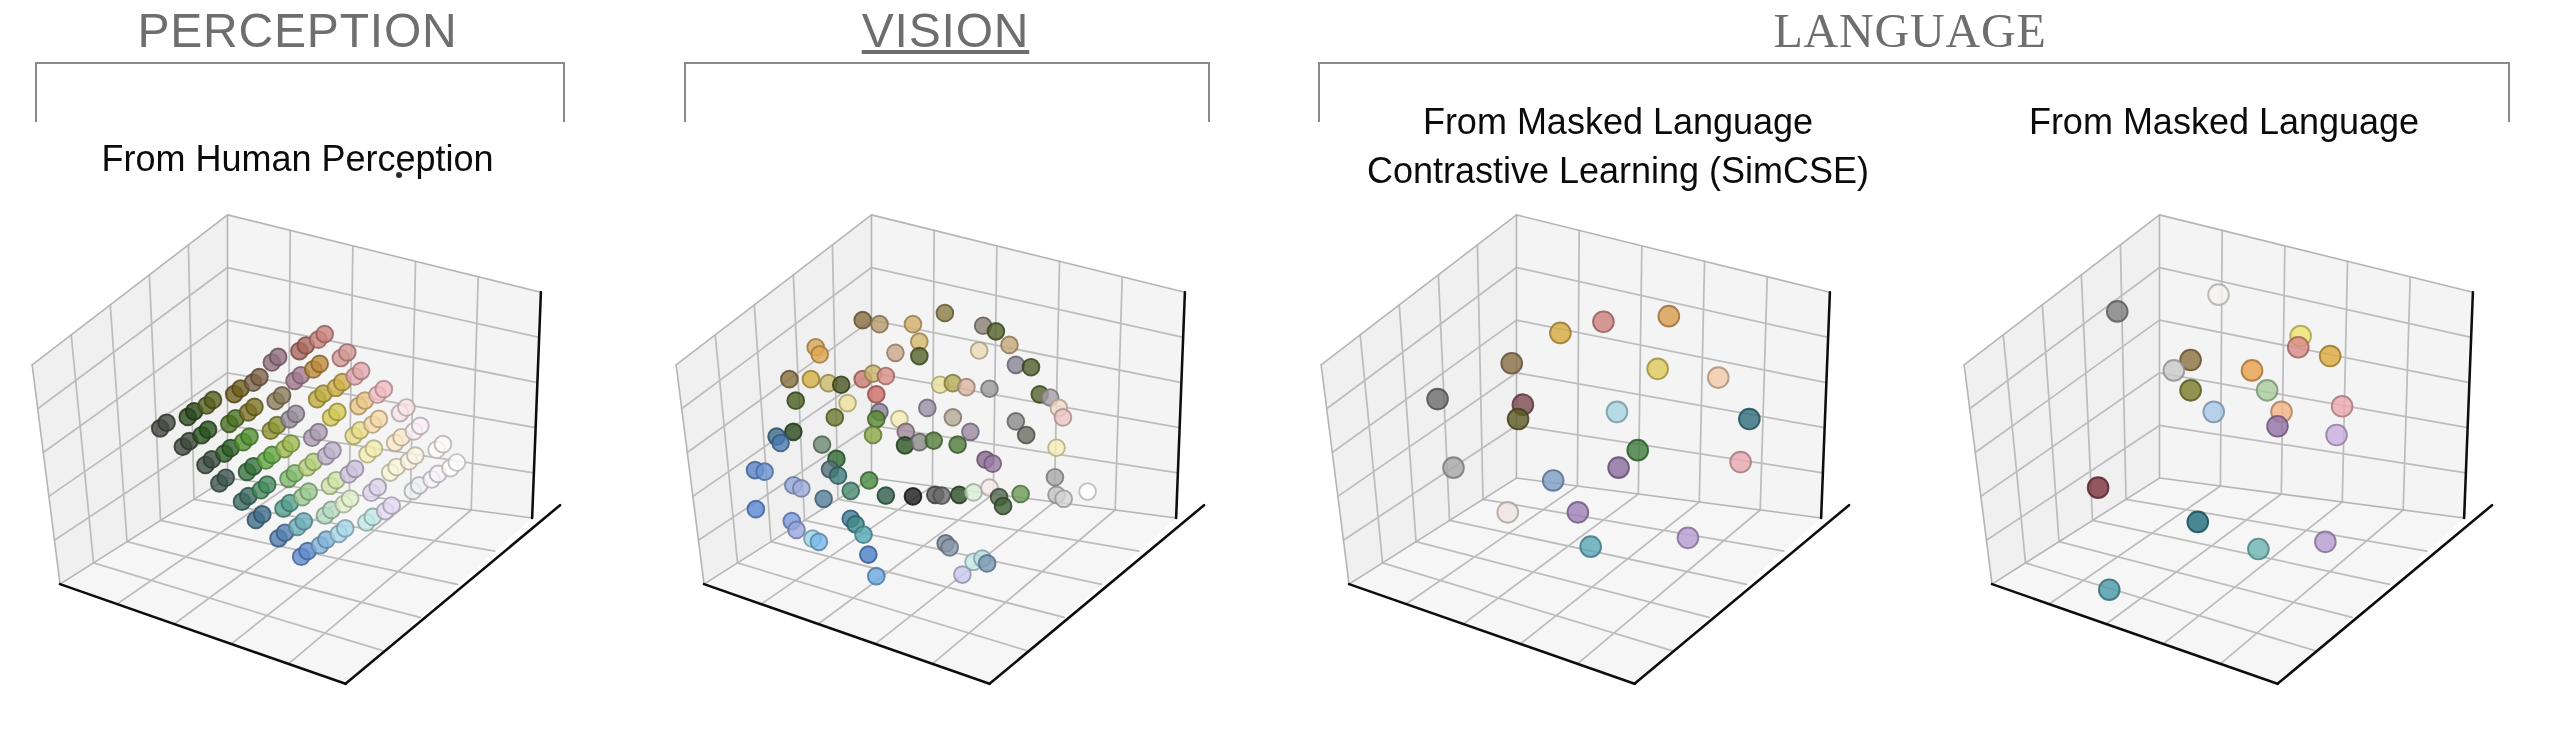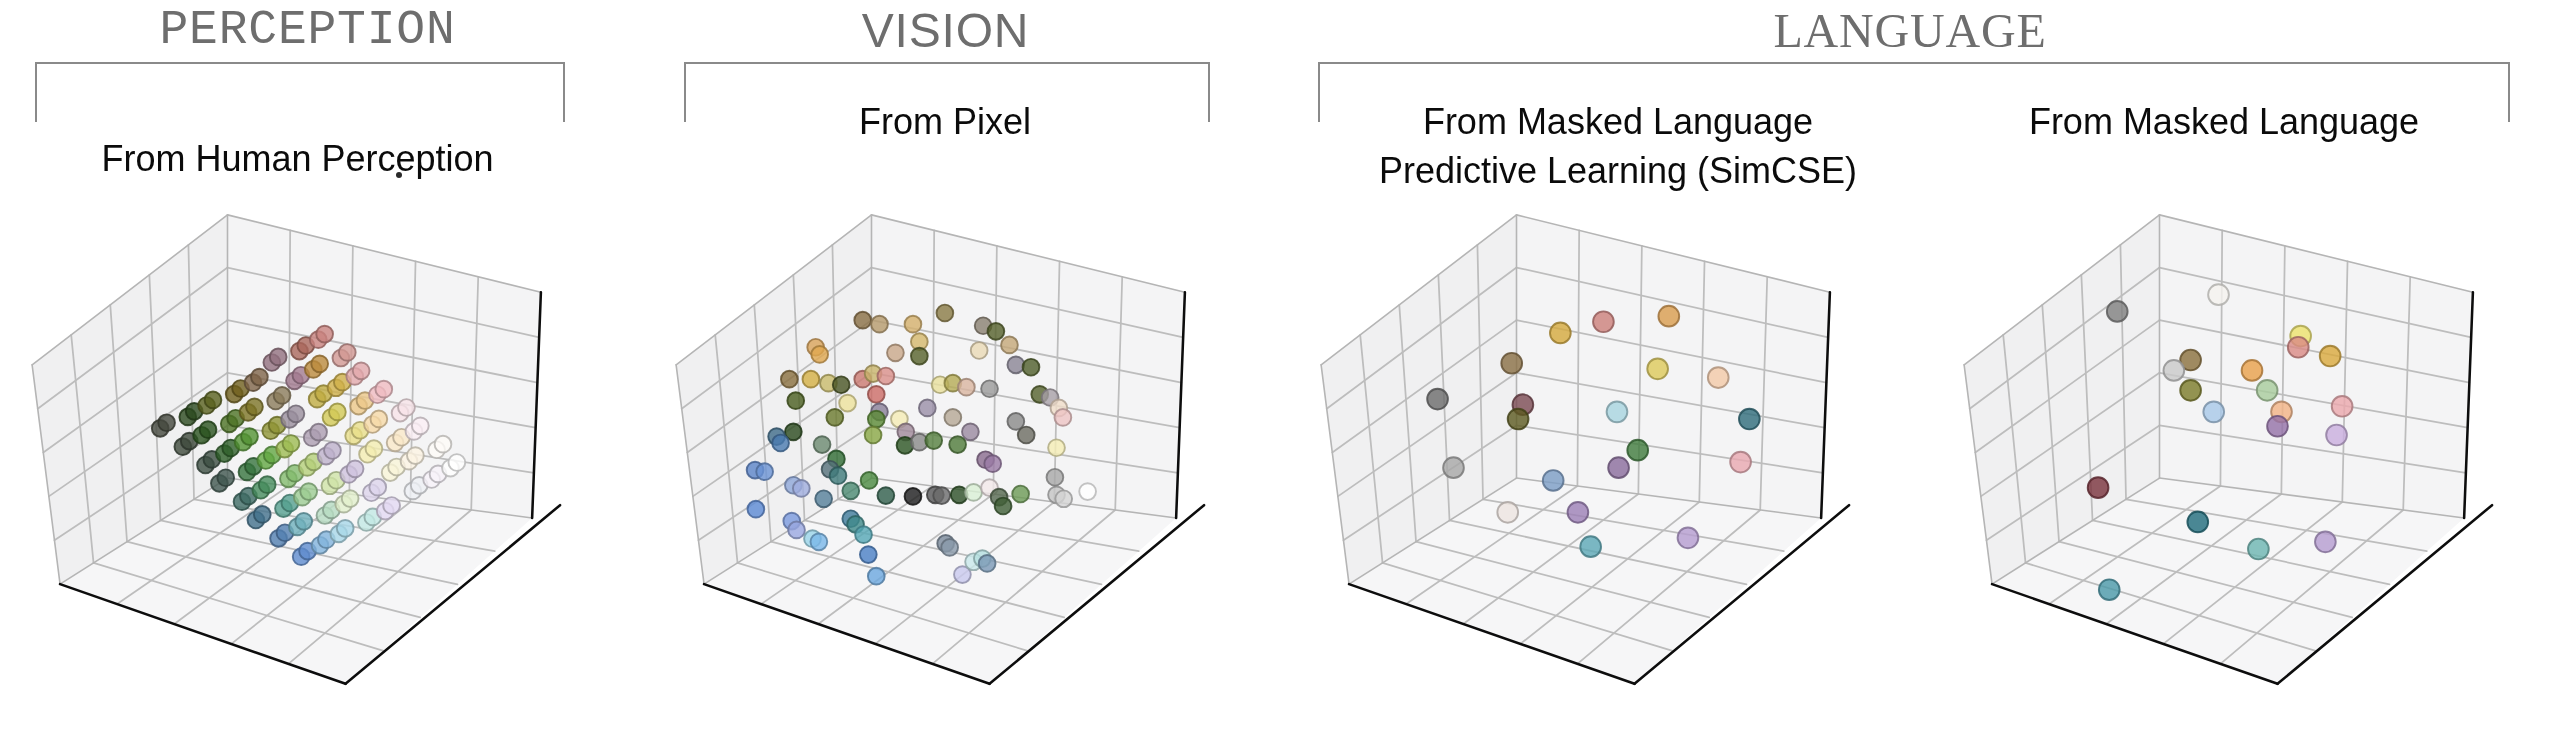--- a/index.html
+++ b/index.html
@@ -14,40 +14,39 @@
   .subtitle.single{padding-top:37px;}
   .tiny-dot{position:absolute;width:6.4px;height:6.4px;border-radius:50%;background:#2a2a2a;}
   .panel{position:absolute;top:0;width:644px;height:746px;}
   .plot3d{position:absolute;left:0;top:183px;width:644px;height:563px;}
 </style>
 </head>
 <body>
 
 <div id="fig">
 
-  <div class="group-header" style="left:68px;width:479px;font-family:Liberation Mono, monospace;">PERCEPTION</div>
-  <div class="group-header" style="left:706px;width:479px;">VISION</div>
+  <div class="group-header" style="left:58px;width:479px;">PERCEPTION</div>
+  <div class="group-header" style="left:706px;width:479px;text-decoration:underline;">VISION</div>
   <div class="group-header" style="left:1591px;width:638px;font-family:Liberation Serif, serif;">LANGUAGE</div>
 
   <div class="bracket" style="left:35px;width:526px;"></div>
   <div class="bracket" style="left:684px;width:522px;"></div>
   <div class="bracket" style="left:1318px;width:1188px;"></div>
 
   <div class="subtitle single" style="left:-29.5px;">
     <div>From Human Perception</div>
   </div>
   <div class="tiny-dot" style="left:396px;top:172px;"></div>
 
   <div class="subtitle" style="left:618px;">
-    <div>From Pixel</div>
   </div>
 
   <div class="subtitle" style="left:1291px;">
     <div>From Masked Language</div>
-    <div>Predictive Learning (SimCSE)</div>
+    <div>Contrastive Learning (SimCSE)</div>
   </div>
 
   <div class="subtitle" style="left:1897px;">
     <div>From Masked Language</div>
   </div>
 
   <div class="panel" style="left:0;">
     <svg class="plot3d" viewBox="0 0 807 706">
         <polygon points="285,40 40,228 75,503 285,370" fill="#f0f0f1" stroke="none"></polygon>
         <polygon points="285,40 678,137 667,420 285,370" fill="#f4f4f5" stroke="none"></polygon>

